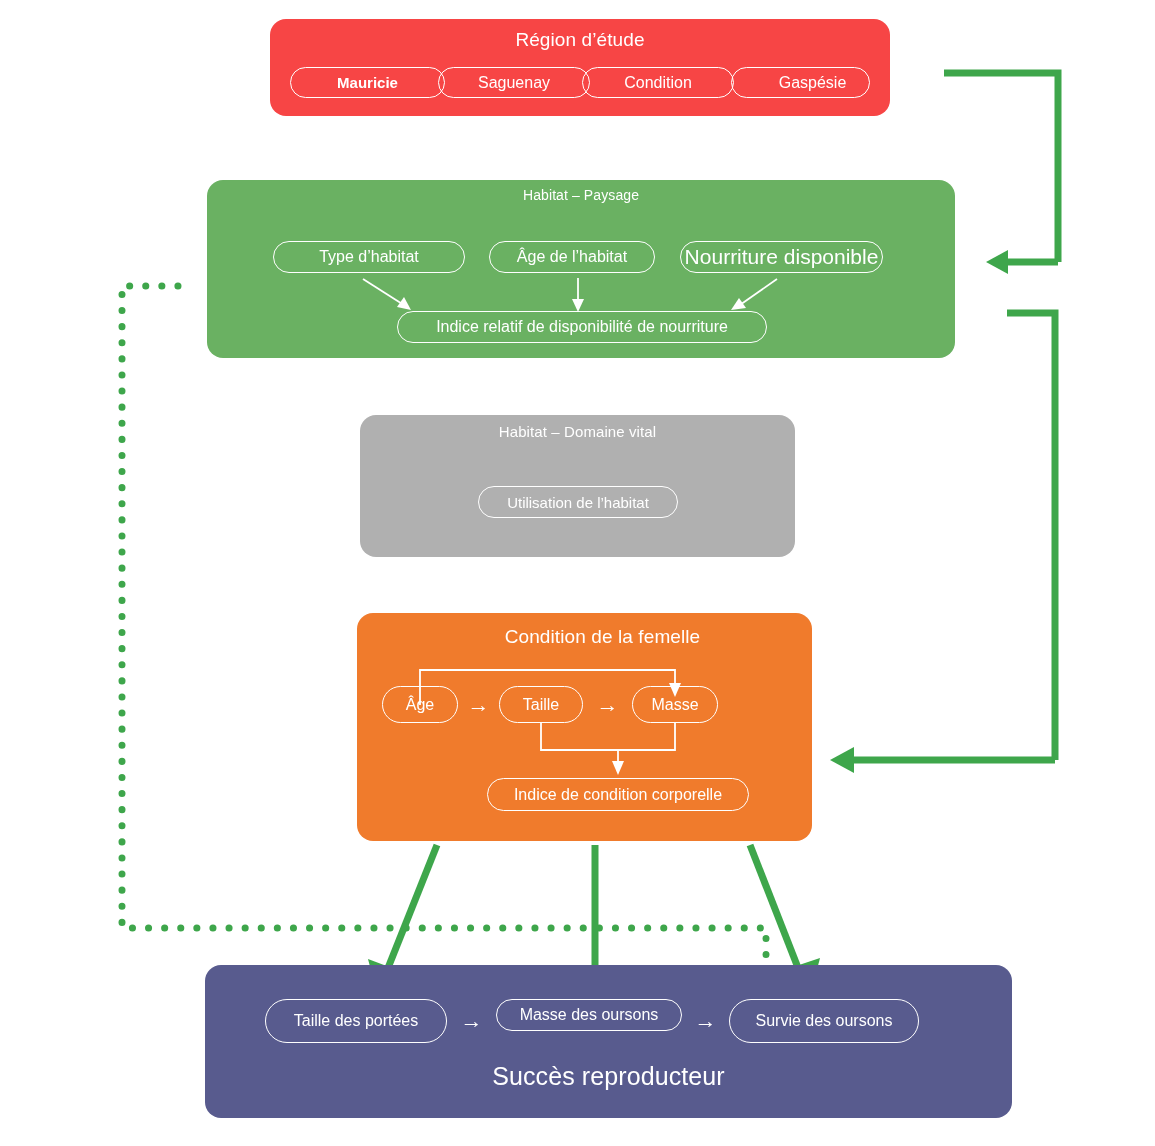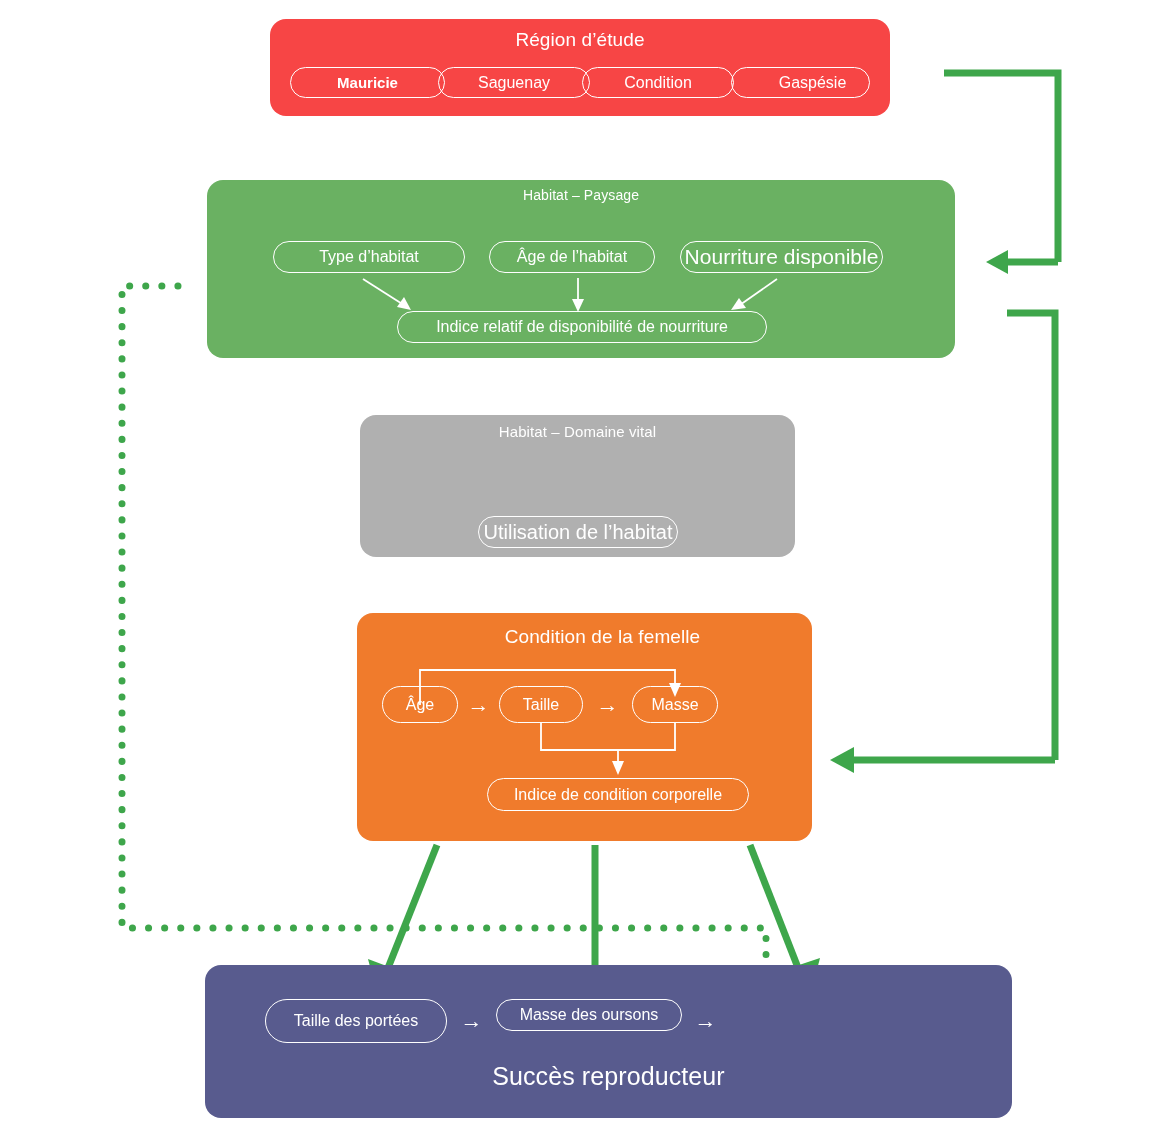--- a/index.html
+++ b/index.html
@@ -72,21 +72,21 @@
   #box-paysage { left: 207px; top: 180px; width: 748px; height: 178px; background: #6AB162; }
   #title-paysage { top: 7px; font-size: 14px; }
   #pill-type-habitat  { left: 66px;  top: 61px; width: 192px; height: 32px; font-size: 16px; }
   #pill-age-habitat   { left: 282px; top: 61px; width: 166px; height: 32px; font-size: 16px; }
   #pill-nourriture    { left: 473px; top: 61px; width: 203px; height: 32px; font-size: 21px; }
   #pill-indice-nourr  { left: 190px; top: 131px; width: 370px; height: 32px; font-size: 16px; }
 
   
   #box-domaine { left: 360px; top: 415px; width: 435px; height: 142px; background: #B0B0B0; }
   #title-domaine { top: 8px; font-size: 15px; }
-  #pill-utilisation { left: 118px; top: 71px; width: 200px; height: 32px; font-size: 20px; margin-top: 30px; }
+  #pill-utilisation { left: 118px; top: 71px; width: 200px; height: 32px; font-size: 15px; }
 
   
   #box-condition { left: 357px; top: 613px; width: 455px; height: 228px; background: #F07B2C; }
   #title-condition { top: 13px; font-size: 19px; padding-left: 36px; }
   #pill-age    { left: 25px;  top: 73px; width: 76px;  height: 37px; font-size: 16px; }
   #pill-taille { left: 142px; top: 73px; width: 84px;  height: 37px; font-size: 16px; }
   #pill-masse  { left: 275px; top: 73px; width: 86px;  height: 37px; font-size: 16px; }
   #arr-age-taille    { left: 101px; top: 73px; width: 41px; height: 37px; font-size: 22px; }
   #arr-taille-masse  { left: 226px; top: 73px; width: 49px; height: 37px; font-size: 22px; }
   #pill-indice-corp  { left: 130px; top: 165px; width: 262px; height: 33px; font-size: 16px; }
@@ -203,16 +203,17 @@
     <div class="arrow-glyph" id="arr-taille-masse">→</div>
     <div class="pill" id="pill-masse">Masse</div>
     <div class="pill" id="pill-indice-corp">Indice de condition corporelle</div>
   </div>
 
   <div class="group-box" id="box-succes">
     <div class="pill" id="pill-taille-portees">Taille des portées</div>
     <div class="arrow-glyph" id="arr-portees-masse">→</div>
     <div class="pill" id="pill-masse-oursons">Masse des oursons</div>
     <div class="arrow-glyph" id="arr-masse-survie">→</div>
+    <div class="pill" id="pill-survie-oursons">Survie des oursons</div>
     <div class="group-title" id="title-succes">Succès reproducteur</div>
   </div>
 
 </div>
 
 </body></html>

